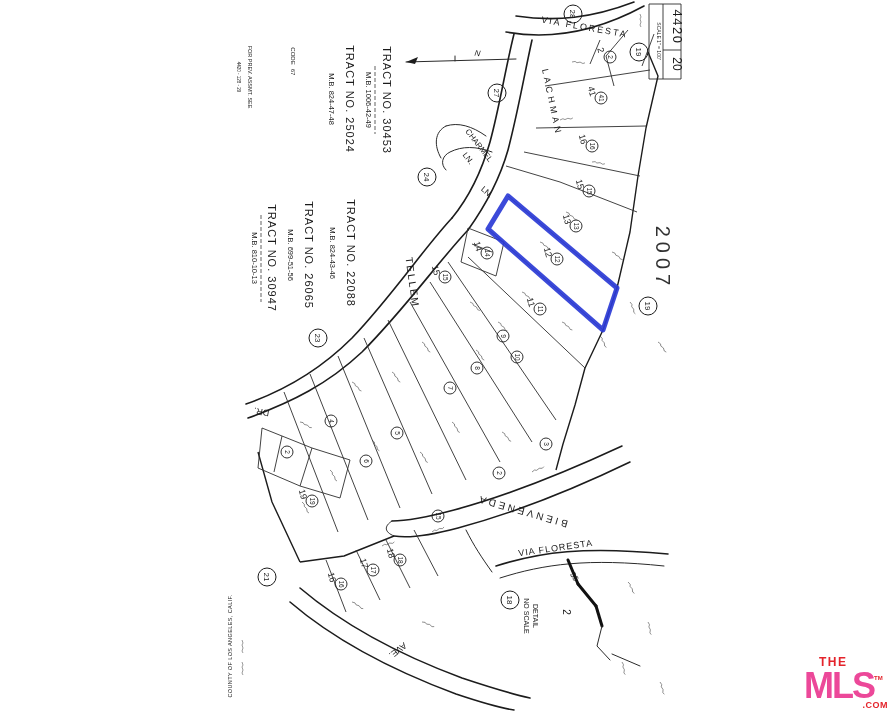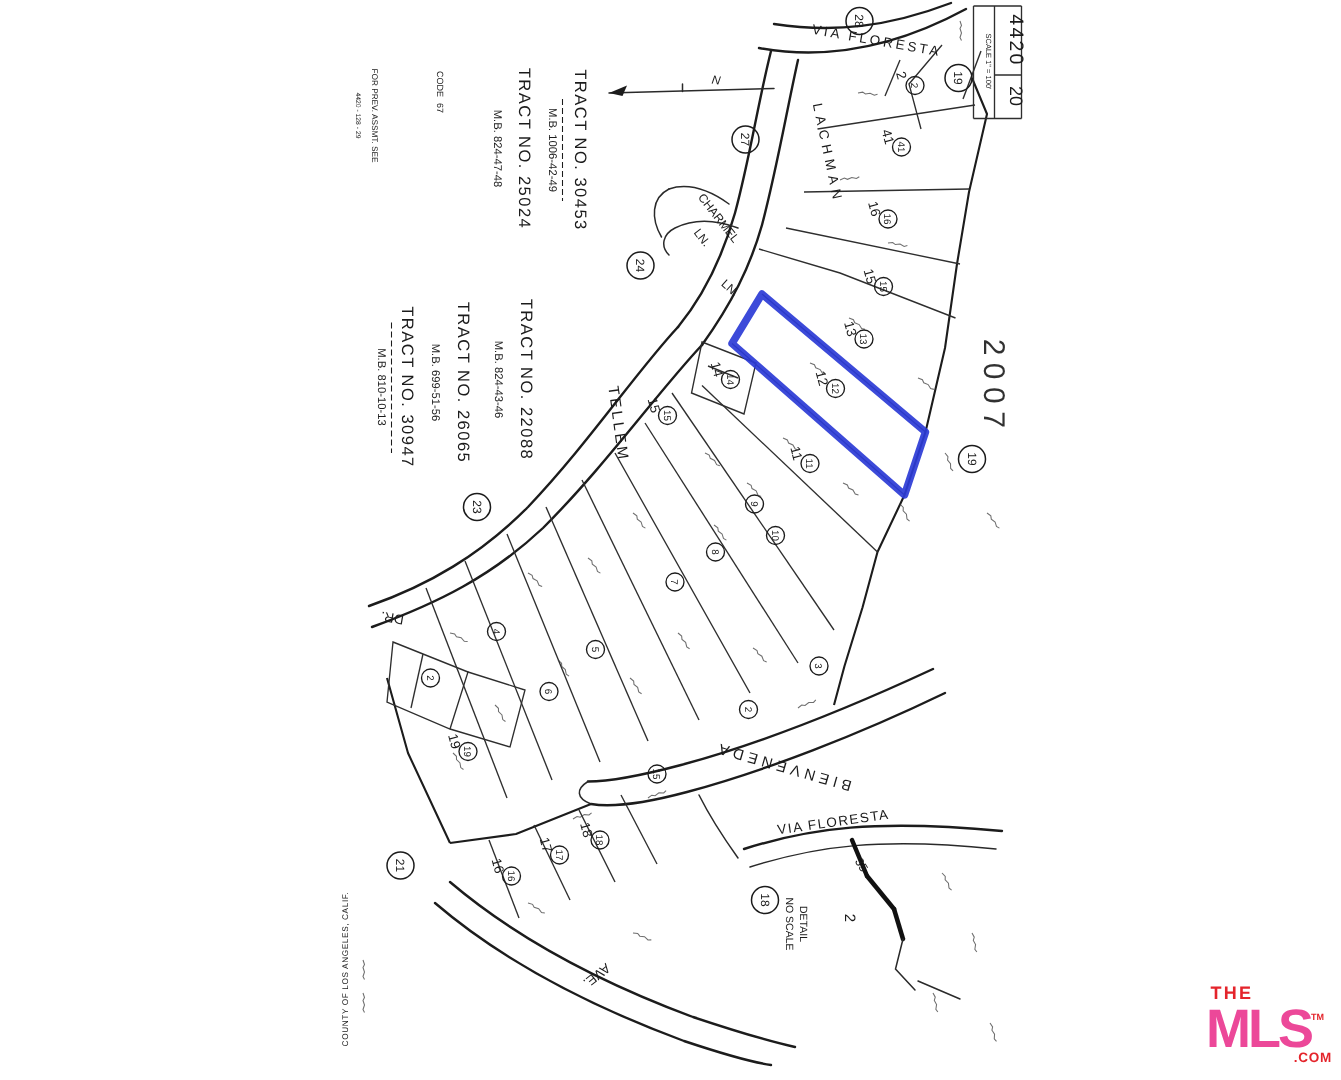--- a/index.html
+++ b/index.html
@@ -7,21 +7,21 @@
         font-family:"Liberation Sans",sans-serif;}
   svg text{fill:#1b1b1b;font-family:"Liberation Sans",sans-serif;}
   .road{fill:none;stroke:#1c1c1c;stroke-width:1.6;stroke-linecap:round;}
   .road-thin{fill:none;stroke:#2a2a2a;stroke-width:1;stroke-linecap:round;}
   .bnd{fill:none;stroke:#1c1c1c;stroke-width:1.4;stroke-linejoin:round;}
   .lot-line{fill:none;stroke:#2e2e2e;stroke-width:.9;}
   .thick{fill:none;stroke:#111;stroke-width:3;stroke-linecap:round;}
   .scr{stroke:#3d3d3d;stroke-width:.7;fill:none;opacity:.75;}
   .dash{stroke:#1c1c1c;stroke-width:.7;stroke-dasharray:4 2;}
   .mls-logo{position:absolute;left:804px;top:656px;width:86px;font-weight:bold;line-height:1;}
-  .mls-the{display:block;font-size:12px;letter-spacing:1.5px;margin-left:3px;}
+  .mls-the{display:block;font-size:12px;letter-spacing:1.5px;margin-left:15px;}
   .mls-main{font-size:36px;letter-spacing:-2px;}
   .mls-tm{font-size:6px;vertical-align:18px;}
   .mls-com{display:block;text-align:right;font-size:9px;letter-spacing:.5px;margin-top:-3px;margin-right:2px;}
 </style>
 </head>
 <body>
 
 <div class="page">
 <svg width="894" height="720" viewBox="0 0 894 720">
   <defs>

